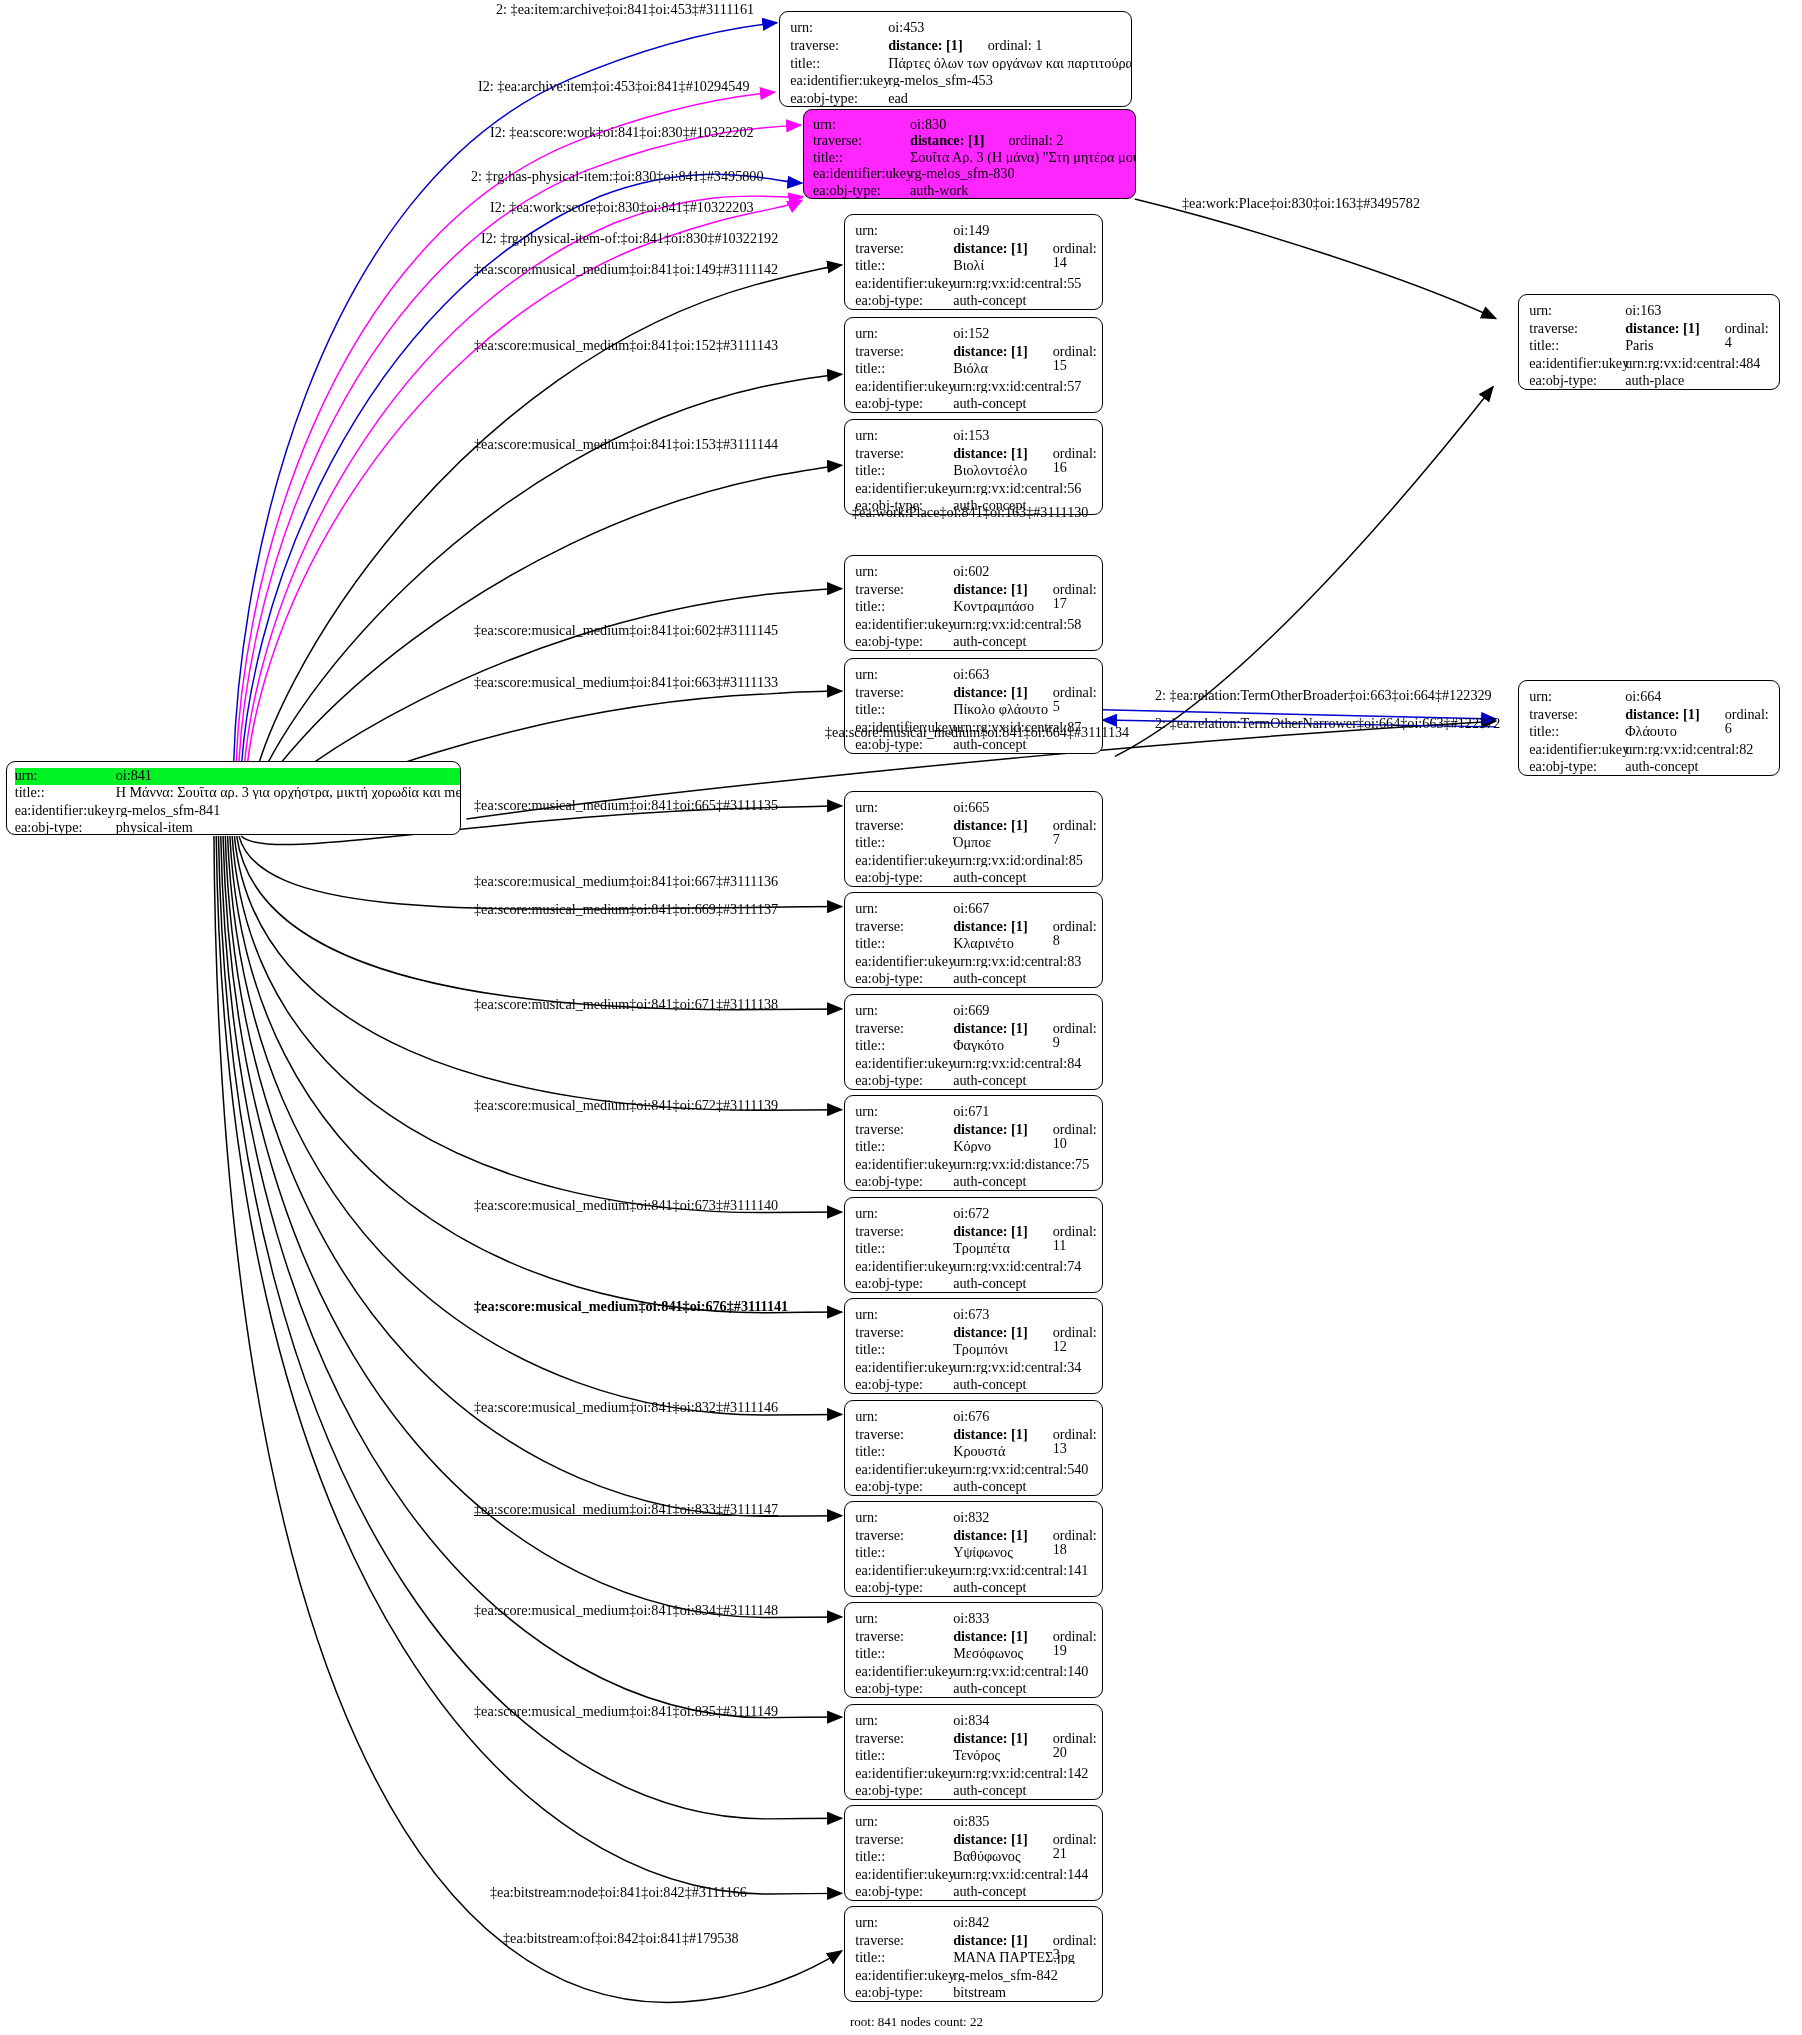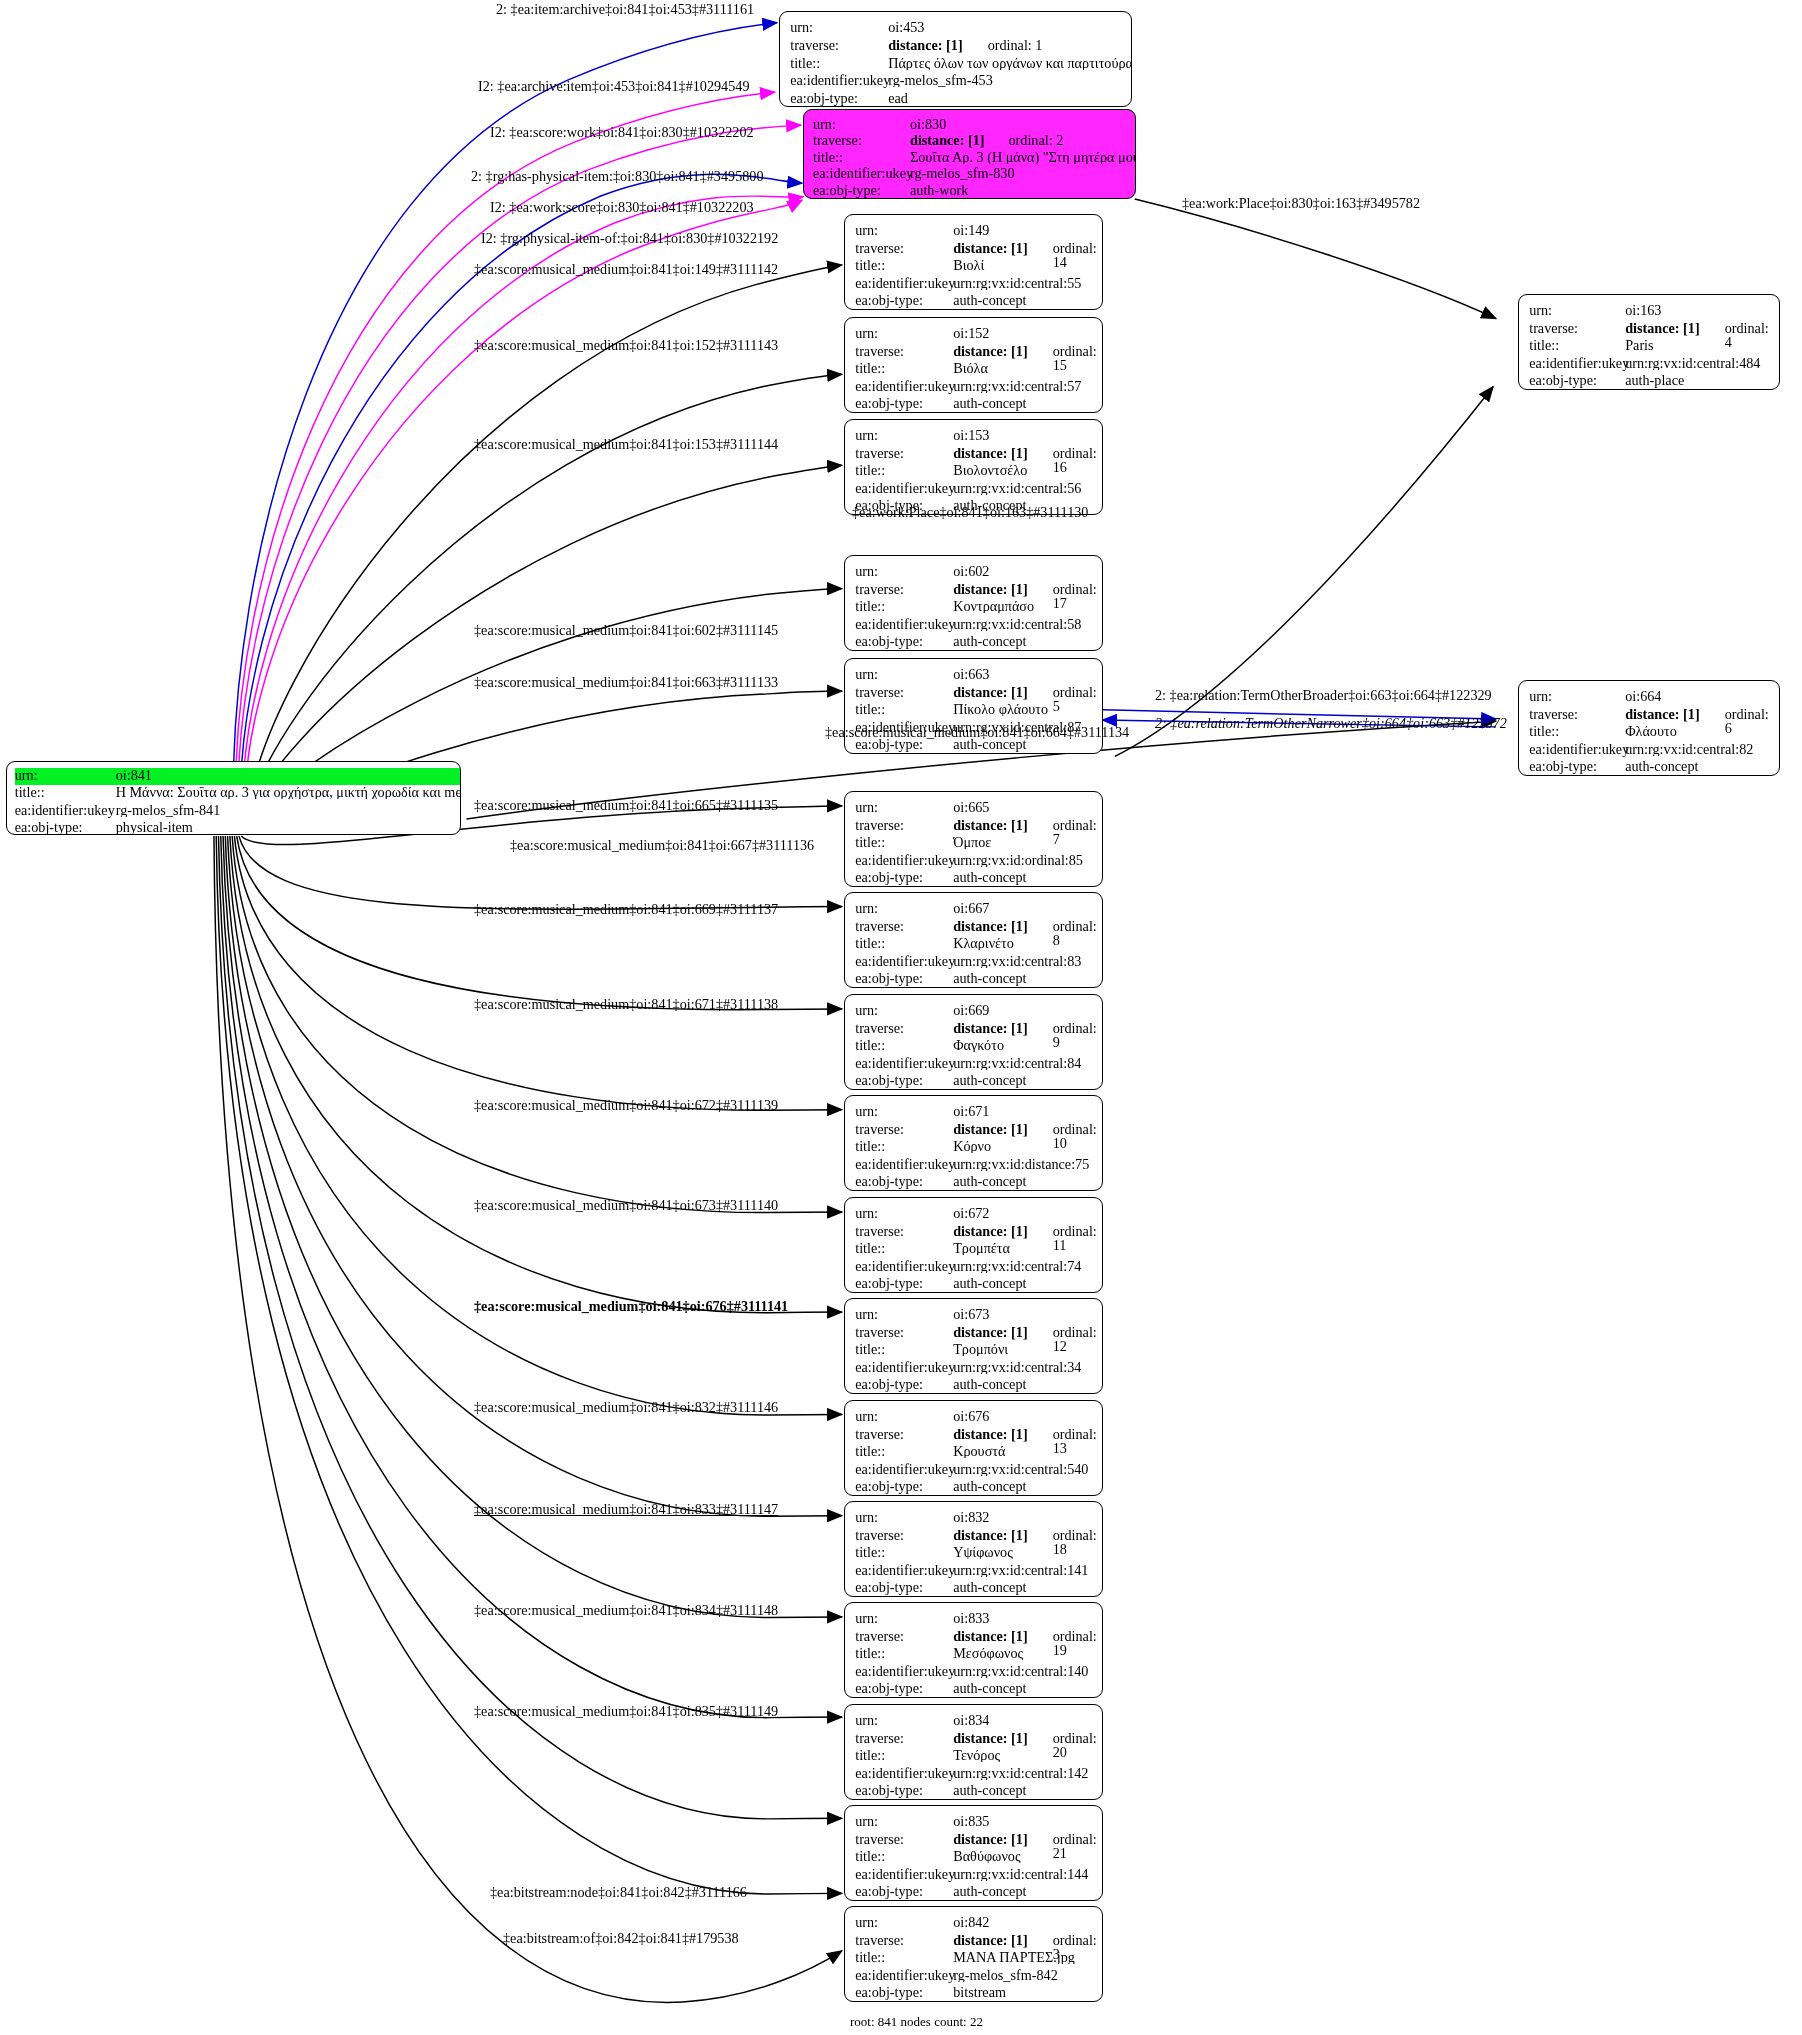--- a/index.html
+++ b/index.html
@@ -634,34 +634,34 @@
   <div class="elabel" style="left:490px;top:200px;">I2: ‡ea:work:score‡oi:830‡oi:841‡#10322203</div>
   <div class="elabel" style="left:481px;top:231px;">I2: ‡rg:physical-item-of:‡oi:841‡oi:830‡#10322192</div>
 
   <div class="elabel" style="left:474px;top:262px;">‡ea:score:musical_medium‡oi:841‡oi:149‡#3111142</div>
   <div class="elabel" style="left:474px;top:338px;">‡ea:score:musical_medium‡oi:841‡oi:152‡#3111143</div>
   <div class="elabel" style="left:474px;top:437px;">‡ea:score:musical_medium‡oi:841‡oi:153‡#3111144</div>
   <div class="elabel" style="left:474px;top:623px;">‡ea:score:musical_medium‡oi:841‡oi:602‡#3111145</div>
   <div class="elabel" style="left:474px;top:675px;">‡ea:score:musical_medium‡oi:841‡oi:663‡#3111133</div>
   <div class="elabel" style="left:825px;top:725px;">‡ea:score:musical_medium‡oi:841‡oi:664‡#3111134</div>
   <div class="elabel" style="left:474px;top:798px;">‡ea:score:musical_medium‡oi:841‡oi:665‡#3111135</div>
-  <div class="elabel" style="left:474px;top:838px;margin-left:36px;">‡ea:score:musical_medium‡oi:841‡oi:667‡#3111136</div>
+  <div class="elabel" style="left:474px;top:874px;">‡ea:score:musical_medium‡oi:841‡oi:667‡#3111136</div>
   <div class="elabel" style="left:474px;top:902px;">‡ea:score:musical_medium‡oi:841‡oi:669‡#3111137</div>
   <div class="elabel" style="left:474px;top:997px;">‡ea:score:musical_medium‡oi:841‡oi:671‡#3111138</div>
   <div class="elabel" style="left:474px;top:1098px;">‡ea:score:musical_medium‡oi:841‡oi:672‡#3111139</div>
   <div class="elabel" style="left:474px;top:1198px;">‡ea:score:musical_medium‡oi:841‡oi:673‡#3111140</div>
   <div class="elabel" style="left:474px;top:1299px;font-weight:bold;">‡ea:score:musical_medium‡oi:841‡oi:676‡#3111141</div>
   <div class="elabel" style="left:474px;top:1400px;text-align:right;">‡ea:score:musical_medium‡oi:841‡oi:832‡#3111146</div>
   <div class="elabel" style="left:474px;top:1502px;text-decoration:underline;">‡ea:score:musical_medium‡oi:841‡oi:833‡#3111147</div>
   <div class="elabel" style="left:474px;top:1603px;">‡ea:score:musical_medium‡oi:841‡oi:834‡#3111148</div>
   <div class="elabel" style="left:474px;top:1704px;">‡ea:score:musical_medium‡oi:841‡oi:835‡#3111149</div>
   <div class="elabel" style="left:490px;top:1885px;">‡ea:bitstream:node‡oi:841‡oi:842‡#3111166</div>
   <div class="elabel" style="left:503px;top:1931px;">‡ea:bitstream:of‡oi:842‡oi:841‡#179538</div>
 
   <div class="elabel" style="left:1182px;top:196px;">‡ea:work:Place‡oi:830‡oi:163‡#3495782</div>
   <div class="elabel" style="left:852px;top:505px;">‡ea:work:Place‡oi:841‡oi:163‡#3111130</div>
   <div class="elabel" style="left:1155px;top:688px;">2: ‡ea:relation:TermOtherBroader‡oi:663‡oi:664‡#122329</div>
-  <div class="elabel" style="left:1155px;top:716px;font-style:italic;">2: ‡ea:relation:TermOtherNarrower‡oi:664‡oi:663‡#122372</div>
+  <div class="elabel" style="left:1155px;top:716px;">2: ‡ea:relation:TermOtherNarrower‡oi:664‡oi:663‡#122372</div>
 
   <div class="footer" style="left:850px;top:2014px;">root: 841 nodes count: 22</div>
 
 </div>
 
 
 </body></html>

